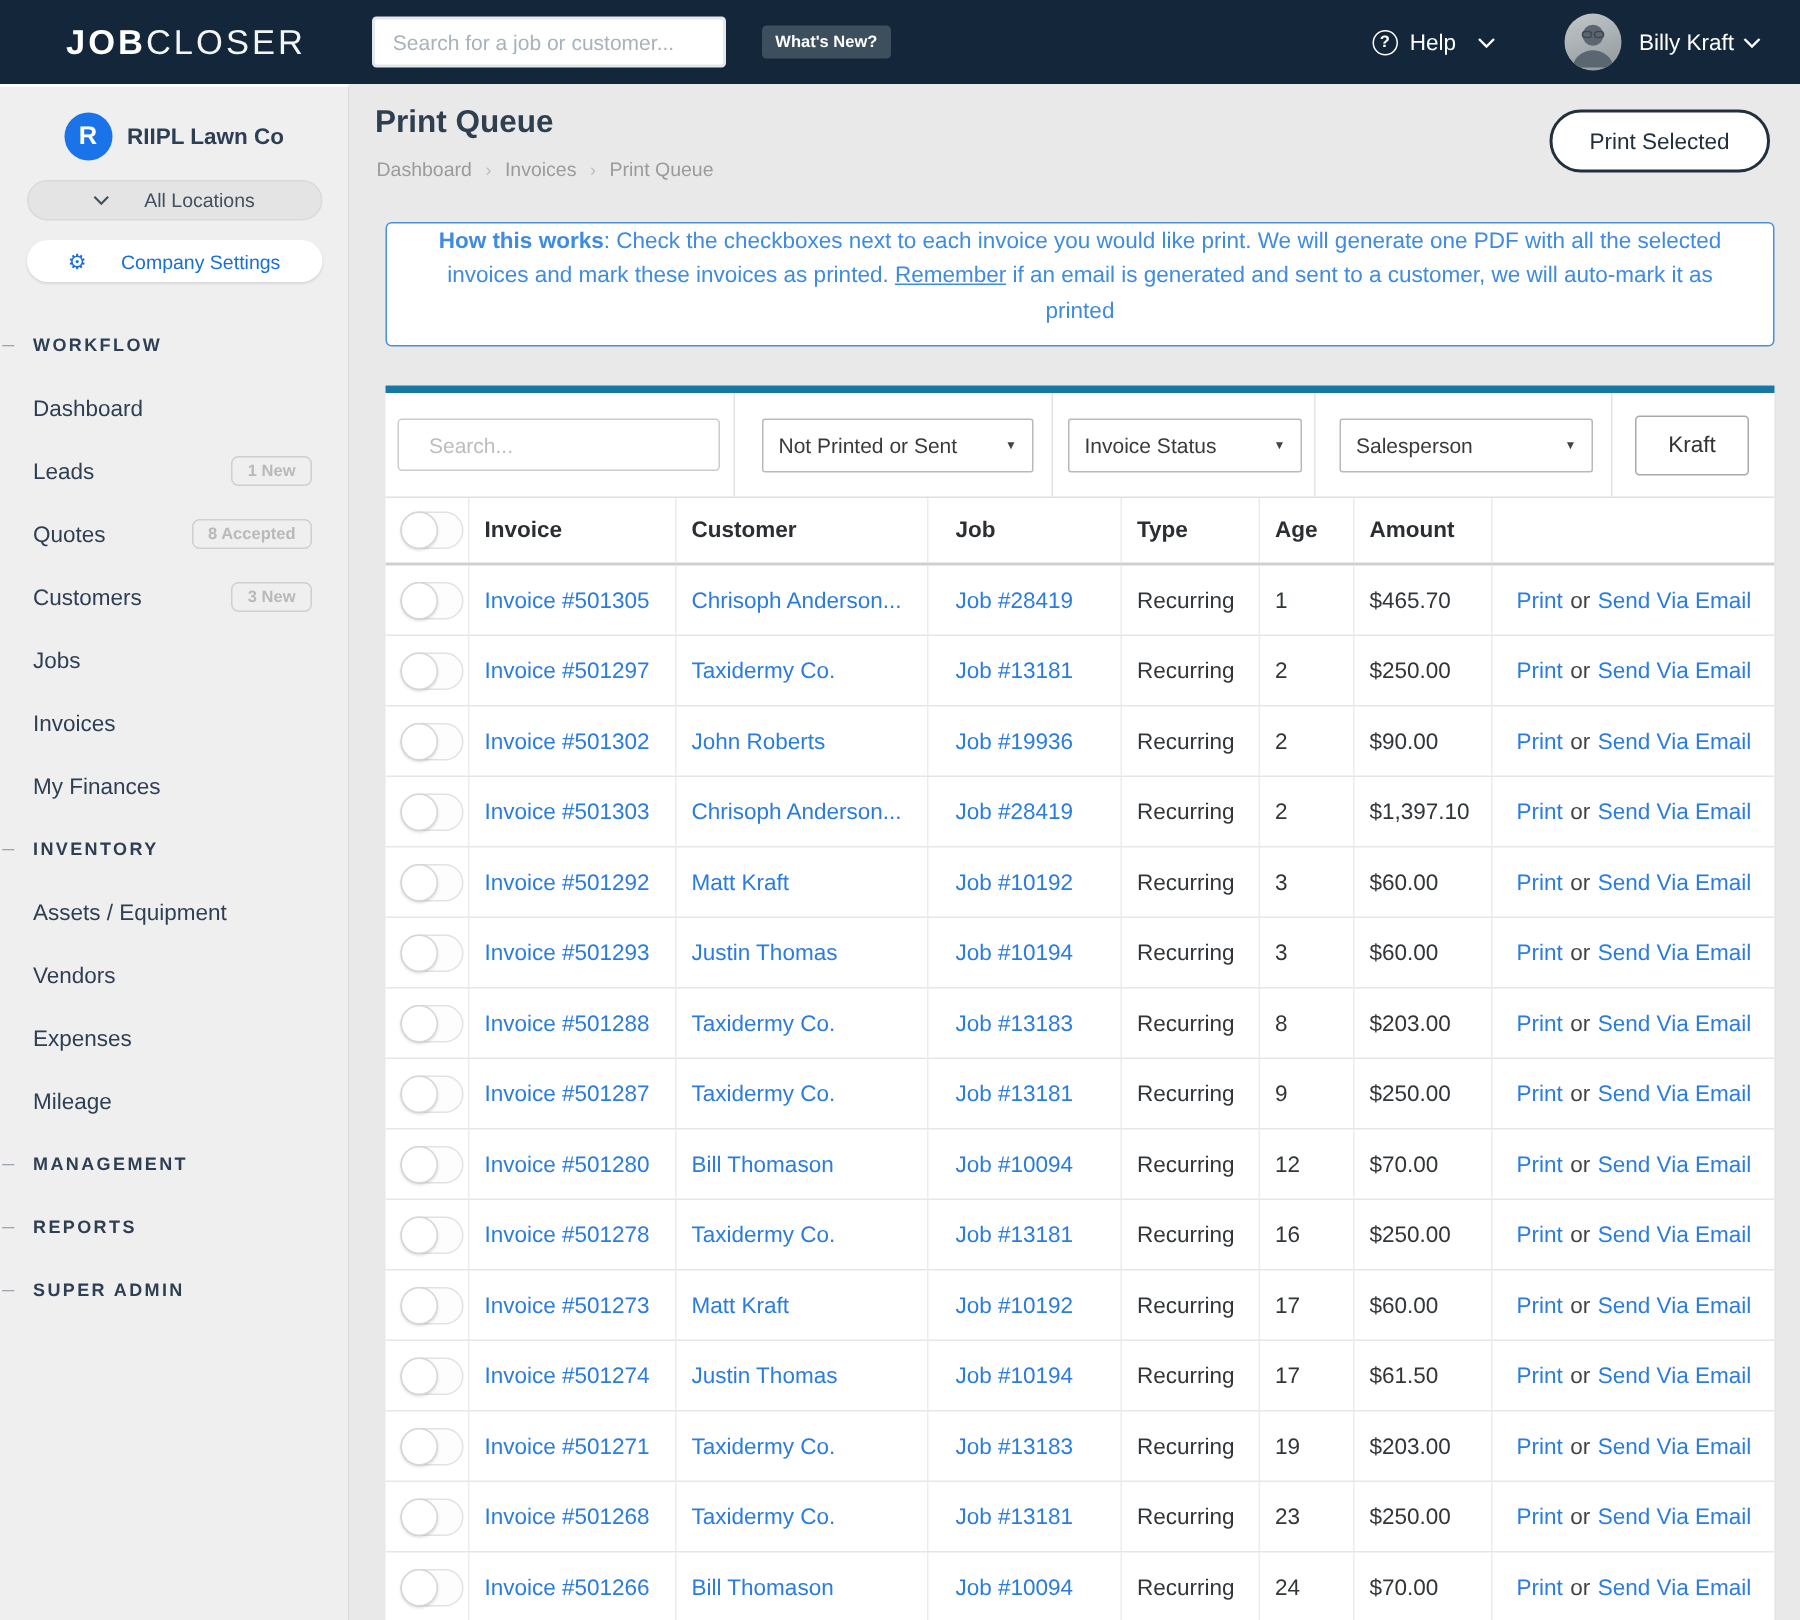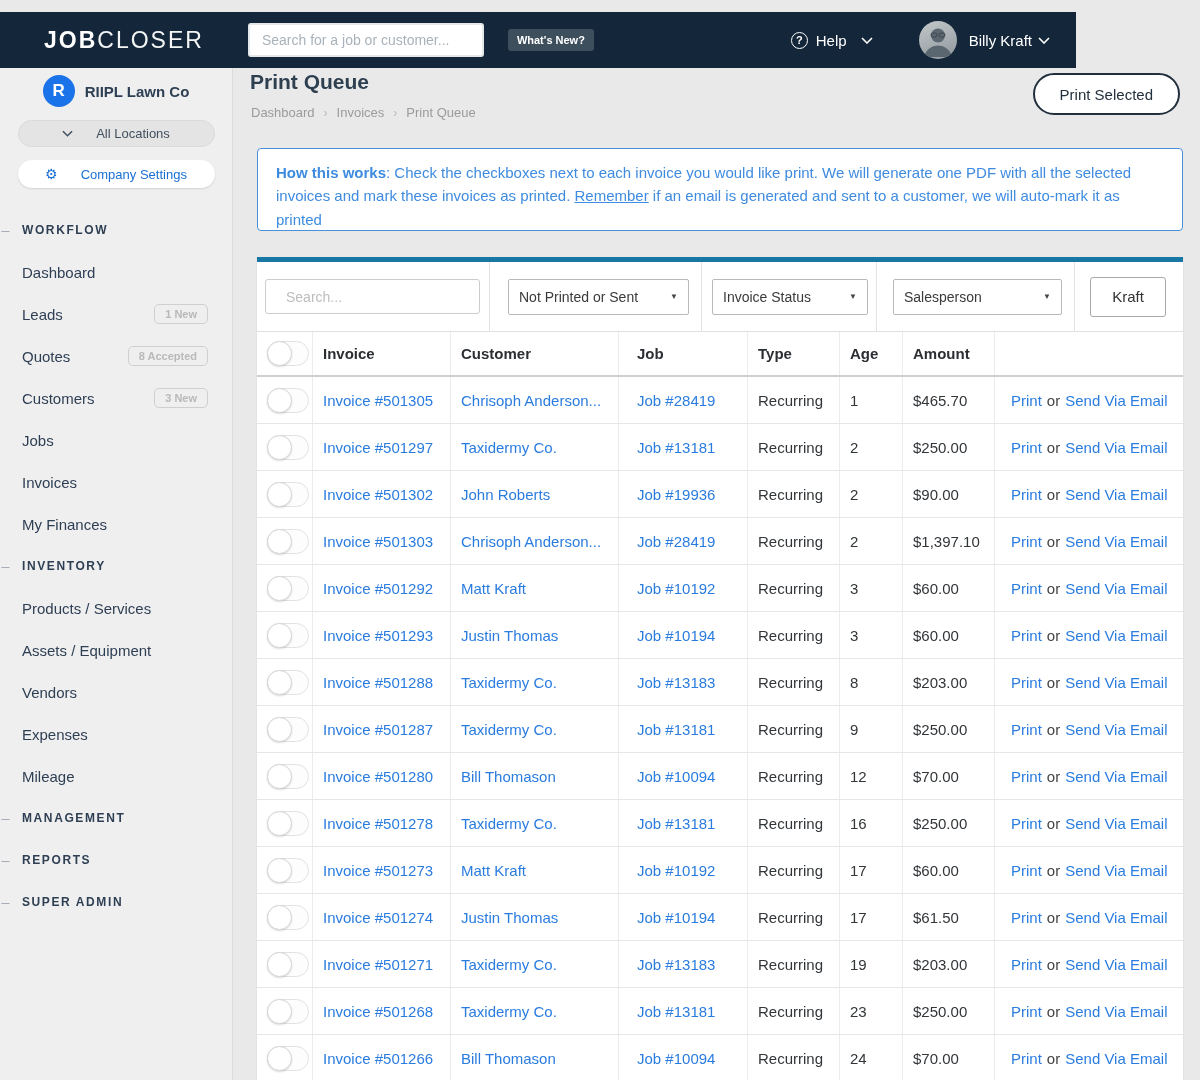--- a/index.html
+++ b/index.html
@@ -1,20 +1,20 @@
 <!DOCTYPE html>
 <html style="--navbar-bg: #14273A; --accent-blue: #2A7CDF; --info-blue: #3E8BE0; --teal-bar: #1878A3; --brand-blue: #1A73E8;"><head>
 <meta charset="utf-8">
 <style>
   * { box-sizing: border-box; }
   html,body { margin:0; padding:0; width:1200px; height:1080px; overflow:hidden;
     font-family:"Liberation Sans", sans-serif; background:#e9e9e9; }
 
   
-  .navbar { position:absolute; left:0; top:12px; width:1076px; height:56px;
+  .navbar { position:absolute; left:0; top:0; width:1200px; height:56px;
     background:var(--navbar-bg,#14273a); display:flex; align-items:center; z-index:10; }
   .logo { margin-left:44px; color:#fff; font-size:23px; letter-spacing:2px; cursor:pointer; white-space:nowrap; }
   .logo .b { font-weight:800; }
   .logo .l { font-weight:300; opacity:.95; }
   .nav-search { margin-left:44px; width:236px; height:34px; border:2px solid #e4e8eb; border-radius:3px;
     padding:0 12px; font-size:14px; color:#333; outline:none; font-family:inherit; }
   .nav-search::placeholder { color:#a9b2ba; }
   .whats-new { margin-left:24px; background:#3d4e5d; color:#fff; border:none; border-radius:3px;
     font-size:11px; font-weight:bold; padding:5px 9px; font-family:inherit; cursor:pointer; }
   .nav-right { margin-left:auto; margin-right:26px; display:flex; align-items:center; }
@@ -52,22 +52,22 @@
   .main { position:absolute; left:233px; top:56px; right:0; bottom:0; background:#e9e9e9; overflow:hidden; }
   .page-title { position:absolute; left:17px; top:14px; font-size:21px; font-weight:bold; color:#2e3f50; }
   .breadcrumb { position:absolute; left:18px; top:49px; font-size:13px; color:#9b9b9b;
     display:flex; align-items:center; gap:9px; }
   .breadcrumb .sep { color:#b6bcc2; font-size:12px; }
   .print-selected { position:absolute; right:20px; top:17px; height:42px; padding:0 25px;
     border:2px solid #22303e; border-radius:21px; background:#fff; color:#22303e; font-size:15px;
     font-family:inherit; cursor:pointer; }
 
   .info-box { position:absolute; left:24px; top:92px; width:926px; height:83px; background:#fff;
-    border:1px solid #4a90d9; border-radius:4px; padding:12px 18px; font-size:15px; line-height:1.55;
-    color:var(--info-blue,#3e8be0); }
+    border:1px solid #4a90d9; border-radius:4px; padding:0 18px; font-size:15px; line-height:1.55;
+    color:var(--info-blue,#3e8be0);text-align:center; }
   .info-box b { font-weight:bold; }
   .info-box u { text-decoration:underline; }
 
   .card { position:absolute; left:24px; top:201px; width:926px; bottom:0; background:#fff;
     border-top:5px solid var(--teal-bar,#1878a3); box-shadow:0 1px 2px rgba(0,0,0,.08); overflow:hidden; }
 
   .filter-row { display:grid; grid-template-columns:233px 212px 175px 198px 1fr; height:70px;
     border-bottom:1px solid #e0e0e0; }
   .fcell { display:flex; align-items:center; border-right:1px solid #e3e3e3; height:100%; }
   .fcell:last-child { border-right:none; }
@@ -192,24 +192,20 @@
   </div>
 </div>
   </div>
 
   <div>
     <div class="sec-header">
       <span class="dashes">---</span>
       <span>INVENTORY</span>
     </div>
     <div>
-  <div class="menu-item">
-    <span>Products / Services</span>
-
-  </div>
 
   <div class="menu-item">
     <span>Assets / Equipment</span>
 
   </div>
 
   <div class="menu-item">
     <span>Vendors</span>
 
   </div>

